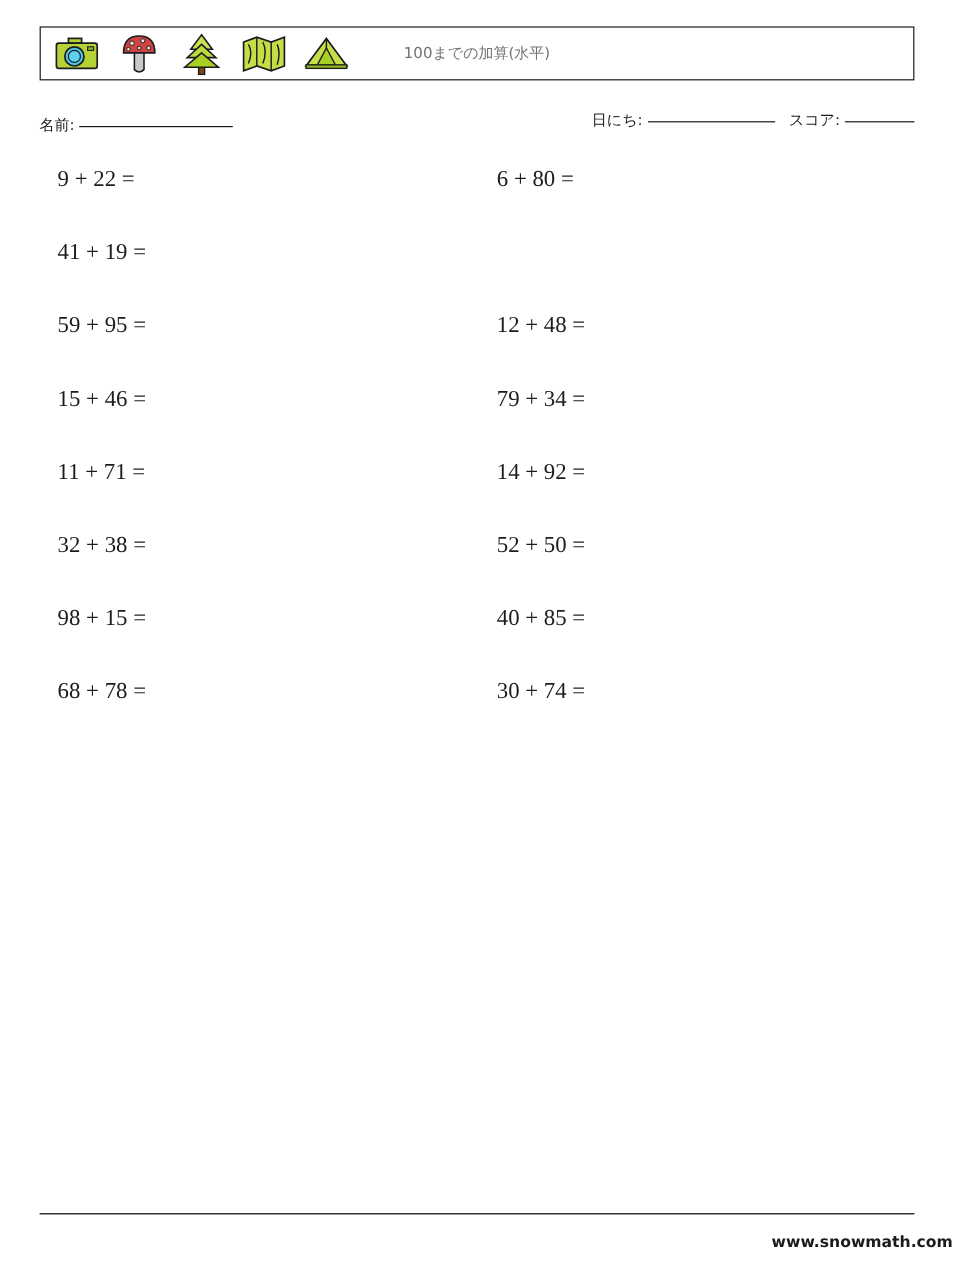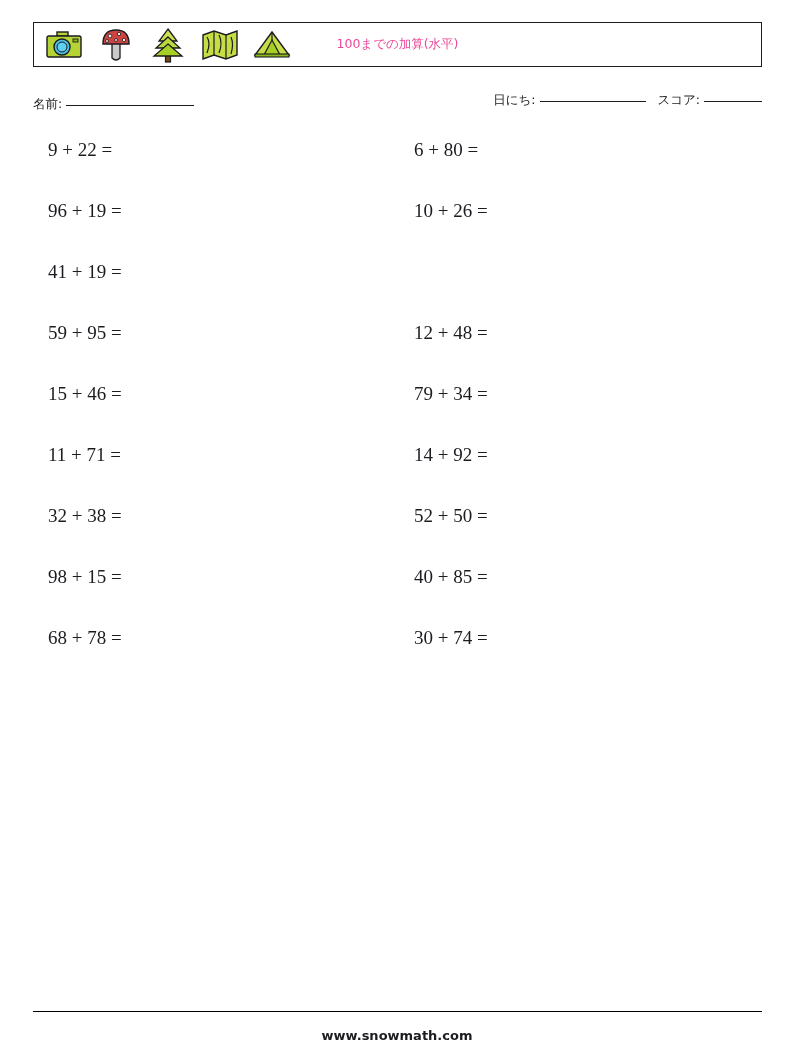--- a/index.html
+++ b/index.html
@@ -48,21 +48,21 @@
     position: absolute;
     left: 0;
     right: 0;
     top: 0;
     bottom: 0;
     display: flex;
     align-items: center;
     justify-content: center;
     font-family: "DejaVu Sans", sans-serif;
     font-size: 12.5px;
-    color: #ec4899;
+    color: #737373;
     pointer-events: none;
   }
 
   
   .meta-row {
     position: absolute;
     left: 33px;
     top: 92px;
     width: 729px;
     height: 22px;
@@ -120,21 +120,21 @@
     left: 33px;
     top: 1011px;
     width: 729px;
     border-top: 1.6px solid #000000;
   }
   .footer-text {
     position: absolute;
     left: 0;
     right: 0;
     top: 1028px;
-    text-align: center;
+    text-align: right;
     font-family: "DejaVu Sans", sans-serif;
     font-size: 13px;
     font-weight: bold;
     color: #1b1b20;
   }
 </style>
 </head>
 <body>
 
 <div class="header-box">
@@ -211,24 +211,20 @@
   </div>
 </div>
 
 <div class="problems">
 
   <div class="prow">
     <div class="pcell pcell-left">9 + 22 =</div>
     <div class="pcell pcell-right">6 + 80 =</div>
   </div>
   <div class="prow">
-    <div class="pcell pcell-left">96 + 19 =</div>
-    <div class="pcell pcell-right">10 + 26 =</div>
-  </div>
-  <div class="prow">
     <div class="pcell pcell-left">41 + 19 =</div>
   </div>
   <div class="prow">
     <div class="pcell pcell-left">59 + 95 =</div>
     <div class="pcell pcell-right">12 + 48 =</div>
   </div>
   <div class="prow">
     <div class="pcell pcell-left">15 + 46 =</div>
     <div class="pcell pcell-right">79 + 34 =</div>
   </div>

